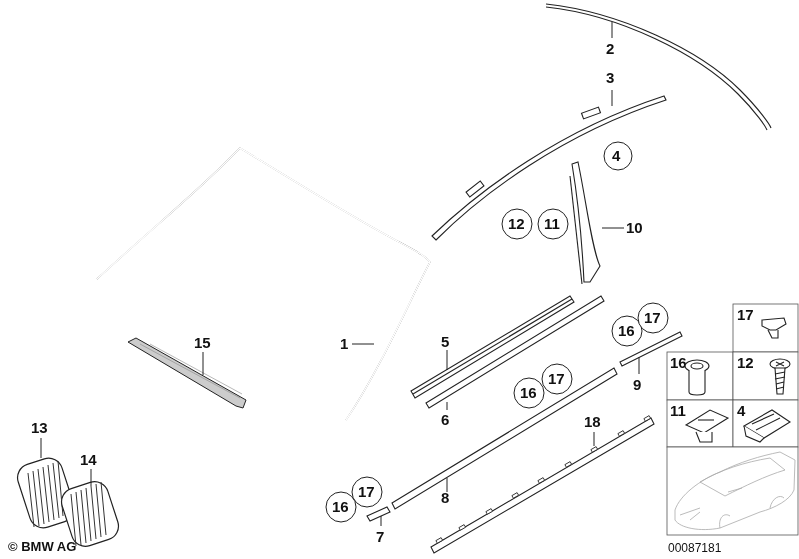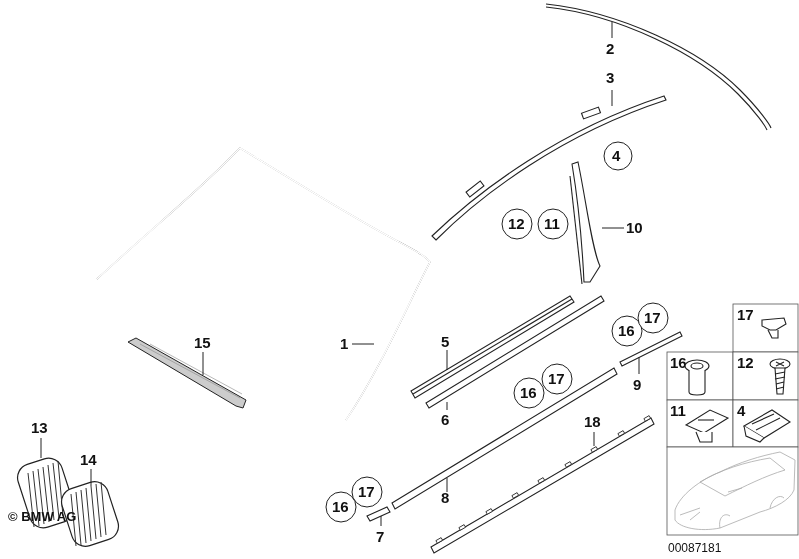--- a/index.html
+++ b/index.html
@@ -7,21 +7,21 @@
            font-family: "Liberation Sans", sans-serif; }
     #diagram { position: absolute; left: 0; top: 0; width: 799px; height: 559px; }
     .lbl { font-family: "Liberation Sans", sans-serif; font-weight: bold; font-size: 15px; fill: #111; }
     .leader { stroke: #222; stroke-width: 1; fill: none; }
     .part { fill: #fff; stroke: #222; stroke-width: 1.1; }
     .partline { fill: none; stroke: #222; stroke-width: 1.1; }
     .circ { fill: #fff; stroke: #222; stroke-width: 1; }
     .box { fill: #fff; stroke: #555; stroke-width: 0.8; }
     .car { fill: none; stroke: #aaa; stroke-width: 0.8; }
     .foot { position: absolute; font-family: "Liberation Sans", sans-serif; font-size: 12px; color: #111; }
-    #copyright { left: 8px; top: 509px; font-weight: bold; font-size: 13px; }
+    #copyright { left: 8px; top: 539px; font-weight: bold; font-size: 13px; }
     #drawno { left: 668px; top: 541px; }
   </style>
 </head>
 <body>
 
 <svg id="diagram" viewBox="0 0 799 559" xmlns="http://www.w3.org/2000/svg">
 
   <g>
     <path class="partline" d="M546,4 C620,12 700,50 740,90 C760,110 770,125 771,128" stroke-width="2.4"></path>
     <path class="partline" d="M546,7 C620,15 698,54 738,94 C756,112 766,127 767,130"></path>

